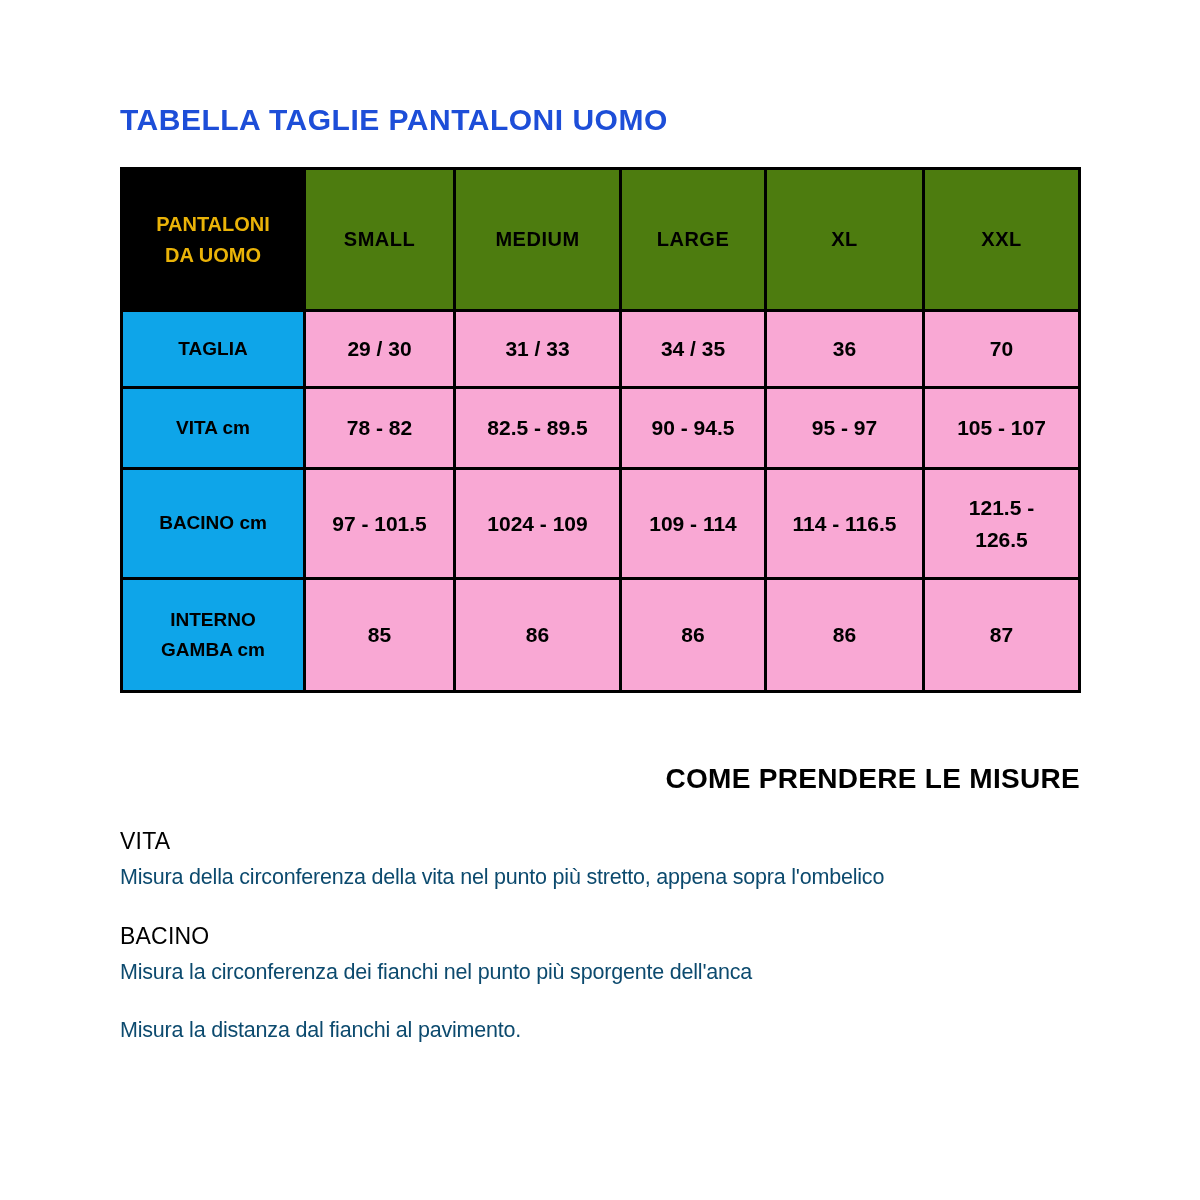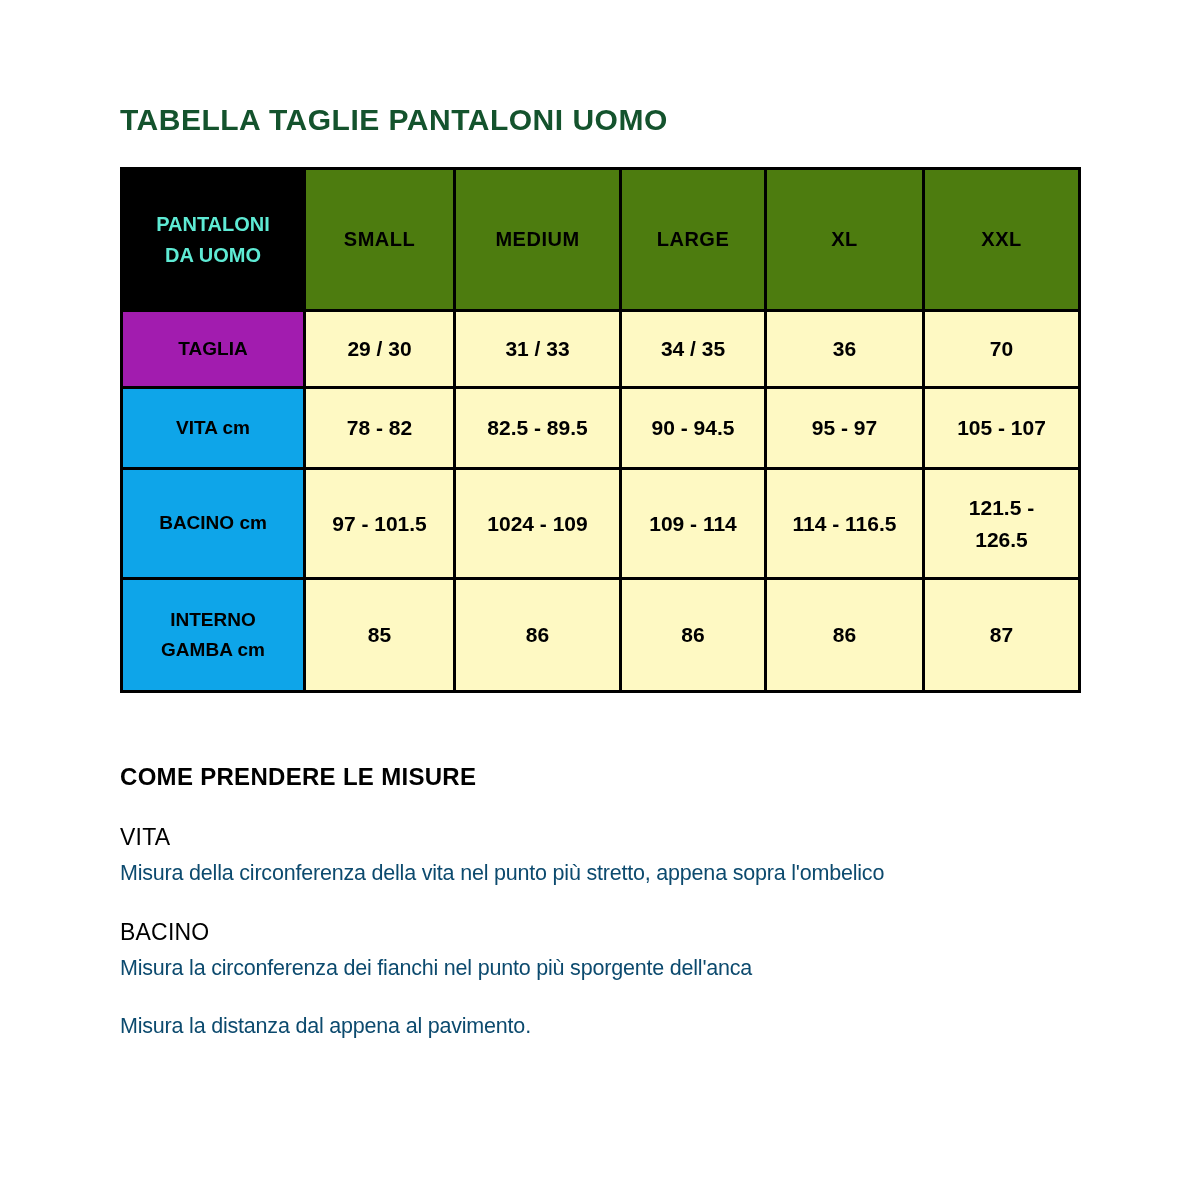--- a/index.html
+++ b/index.html
@@ -12,73 +12,74 @@
   .page {
     width: 1200px;
     height: 1200px;
     background: #ffffff;
     padding: 103px 120px 0 120px;
   }
   .page-title {
     font-size: 30px;
     font-weight: bold;
     letter-spacing: 0.5px;
-    color: #14532d;
+    color: #1d4ed8;
   }
   table.size-table {
     border-collapse: collapse;
     table-layout: fixed;
     margin-top: 30px;
     width: 958px;
   }
   table.size-table td, table.size-table th {
     border: 3px solid #000000;
     text-align: center;
     vertical-align: middle;
     font-weight: bold;
   }
   .corner-cell {
     background: #000000;
-    color: #5eead4;
+    color: #eab308;
     font-size: 20px;
     height: 142px;
     padding: 0 20px;
     line-height: 1.55;
   }
   .col-header {
     background: #4d7c0f;
     font-size: 20px;
     letter-spacing: 0.5px;
     padding: 0 10px;
   }
   .row-label {
     background: #0ea5e9;
     font-size: 19px;
     padding: 0 18px;
     line-height: 1.6;
   }
   .row-label.first {
-    background: #a21caf;
+    background: #0ea5e9;
   }
   .value-cell {
-    background: #fef9c3;
+    background: #f9a8d4;
     font-size: 21px;
     padding: 0 18px;
     line-height: 1.5;
   }
   .row-taglia td { height: 77px; }
   .row-vita td { height: 81px; }
   .row-bacino td { height: 110px; }
   .row-interno td { height: 113px; }
 
   .guide { margin-top: 70px; }
   .guide-title {
-    font-size: 24px;
+    font-size: 28px;
     font-weight: bold;
     letter-spacing: 0.3px;
+    text-align: right;
   }
   .guide-section { margin-top: 33px; }
   .guide-heading {
     font-size: 23px;
     font-weight: normal;
     letter-spacing: 0.2px;
   }
   .guide-text {
     margin-top: 10px;
     font-size: 21.5px;
@@ -154,17 +155,17 @@
       <h3 class="guide-heading">VITA</h3>
       <p class="guide-text">Misura della circonferenza della vita nel punto più stretto, appena sopra l'ombelico</p>
     </div>
 
     <div class="guide-section">
       <h3 class="guide-heading">BACINO</h3>
       <p class="guide-text">Misura la circonferenza dei fianchi nel punto più sporgente dell'anca</p>
     </div>
 
     <div class="guide-section">
-      <p class="guide-text">Misura la distanza dal appena al pavimento.</p>
+      <p class="guide-text">Misura la distanza dal fianchi al pavimento.</p>
     </div>
   </div>
 
 </div>
 
 </body></html>

